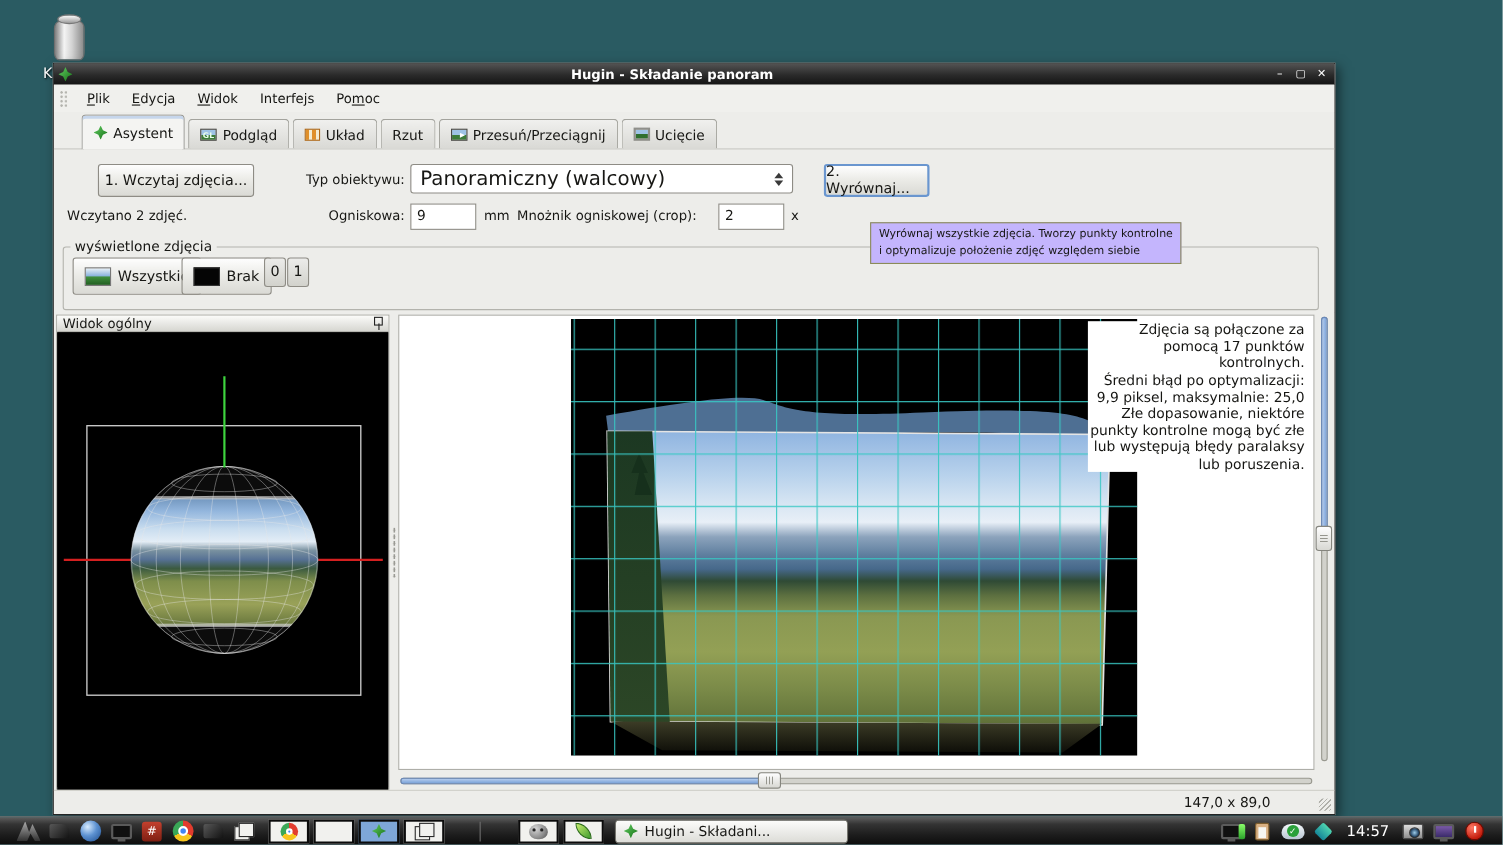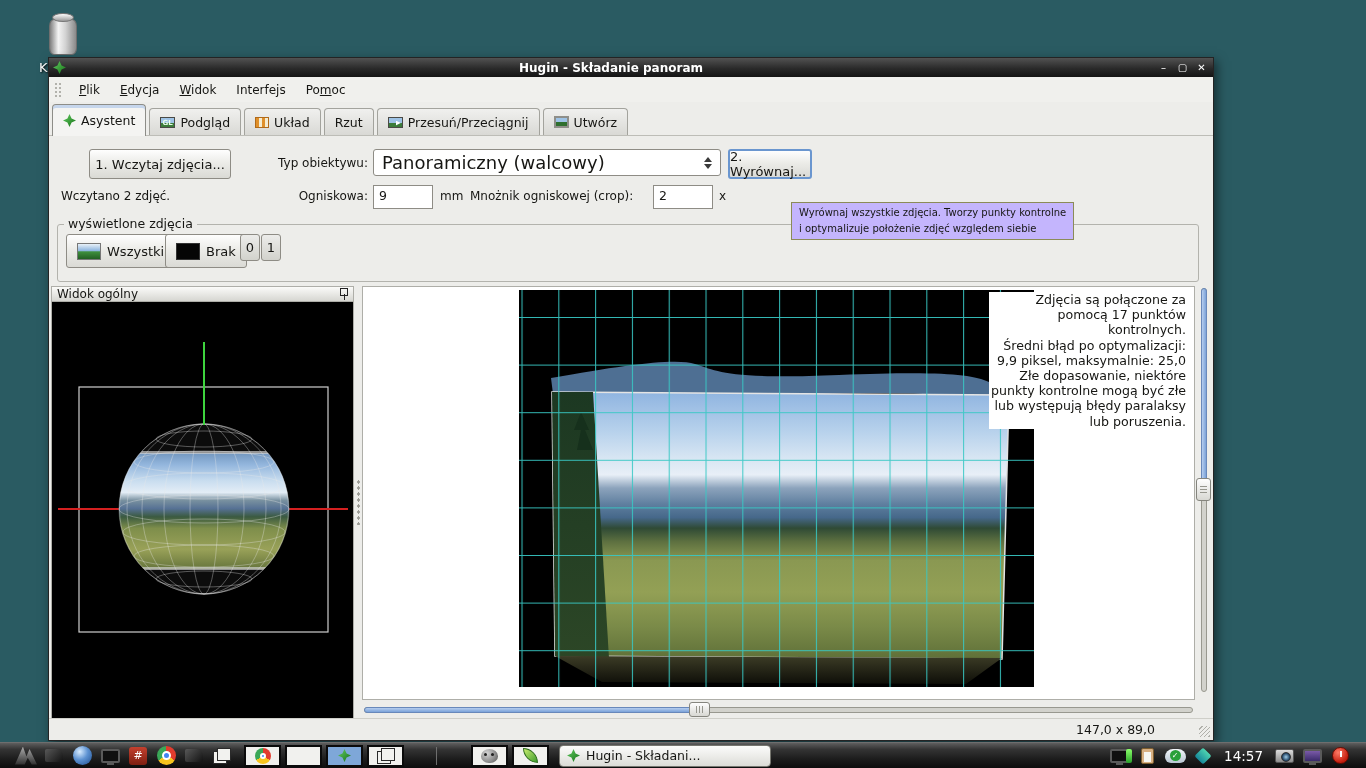--- a/index.html
+++ b/index.html
@@ -20,21 +20,21 @@
   .win-controls { display:flex; gap:4px; }
   .win-controls span { width:15px; text-align:center; font-size:10px; line-height:15px; cursor:default; }
 
   .hugin-glyph { display:inline-block; width:13px; height:13px; background:linear-gradient(135deg,#63cd63,#157015); clip-path:polygon(50% 0,66% 34%,100% 50%,66% 66%,50% 100%,34% 66%,0 50%,34% 34%); }
 
   .menubar { height:25px; background:#f0f0ed; display:flex; align-items:center; padding-left:5px; }
   .mgrip { width:7px; height:16px; margin-right:8px; background-image:radial-gradient(#b2b2ac 1px,transparent 1.2px); background-size:4px 4px; }
   .menu-item { padding:4px 10px; cursor:default; }
   .menu-item .key { text-decoration:underline; }
 
-  .tabbar { height:34px; background:#ededea; border-bottom:1px solid #bdbdb7; display:flex; align-items:flex-end; padding-left:3px; }
+  .tabbar { height:34px; background:#ededea; border-bottom:1px solid #bdbdb7; display:flex; align-items:flex-end; padding-left:25px; }
   .tab { height:27px; display:flex; align-items:center; gap:5px; padding:0 10px; background:linear-gradient(#f0f0ee,#d9d9d5); border:1px solid #a3a39d; border-bottom:none; border-radius:4px 4px 0 0; margin-right:3px; font-size:12.5px; cursor:default; }
   .tab.active { height:32px; background:#f4f4f2; border-color:#8d8d88; box-shadow:inset 0 3px 0 #c6d6ec; position:relative; z-index:2; margin-bottom:-1px; }
 
   .ic-land { width:15px; height:11px; border:1px solid #4a4a46; background:linear-gradient(#9ec3e6 0 55%,#3c7c3a 55% 100%); position:relative; display:inline-block; }
   .ic-land .gl { position:absolute; left:1px; top:0; font-size:7px; line-height:10px; color:#eaffea; font-weight:bold; letter-spacing:0; }
   .ic-land.arrow::after { content:""; position:absolute; right:1px; bottom:1px; width:5px; height:5px; background:#fff; clip-path:polygon(0 0,100% 50%,0 100%); }
   .ic-grid { width:14px; height:11px; border:1px solid #b06a1a; background:repeating-linear-gradient(90deg,#e0902a 0 3px,#f4ecd2 3px 6px); display:inline-block; }
   .ic-crop { width:15px; height:12px; border:2px solid #8f8f8a; background:linear-gradient(#9ec3e6 0 50%,#2f6f2f 50% 100%); display:inline-block; }
 
   
@@ -176,35 +176,35 @@
       </div>
       <div class="tab">
         <span>Rzut</span>
       </div>
       <div class="tab">
         <span class="ic-land arrow"></span>
         <span>Przesuń/Przeciągnij</span>
       </div>
       <div class="tab">
         <span class="ic-crop"></span>
-        <span>Utwórz</span>
+        <span>Ucięcie</span>
       </div>
     </div>
 
     <div class="toolpane">
       <div class="gtkbtn" style="left:40px; top:13px; width:142px; height:30px;">1. Wczytaj zdjęcia...</div>
       <div class="label r" style="left:180px; top:20px; width:139px;">Typ obiektywu:</div>
       <div class="combo" style="left:324px; top:13px; width:348px; height:27px;">
         <span>Panoramiczny (walcowy)</span>
         <span class="arrows">
             <i class="up"></i>
             <i class="dn"></i>
           </span>
       </div>
-      <div class="gtkbtn focused" style="left:679px; top:13px; width:84px; height:30px;">2. Wyrównaj...</div>
+      <div class="gtkbtn focused" style="left:700px; top:13px; width:96px; height:30px;">2. Wyrównaj...</div>
 
       <div class="label" style="left:12px; top:53px;">Wczytano 2 zdjęć.</div>
       <div class="label r" style="left:180px; top:53px; width:139px;">Ogniskowa:</div>
       <div class="field" style="left:324px; top:49px; width:60px; height:24px;">9</div>
       <div class="label" style="left:391px; top:53px;">mm</div>
       <div class="label" style="left:421px; top:53px;">Mnożnik ogniskowej (crop):</div>
       <div class="field" style="left:604px; top:49px; width:60px; height:24px;">2</div>
       <div class="label" style="left:670px; top:53px;">x</div>
 
       <div class="groupbox">

